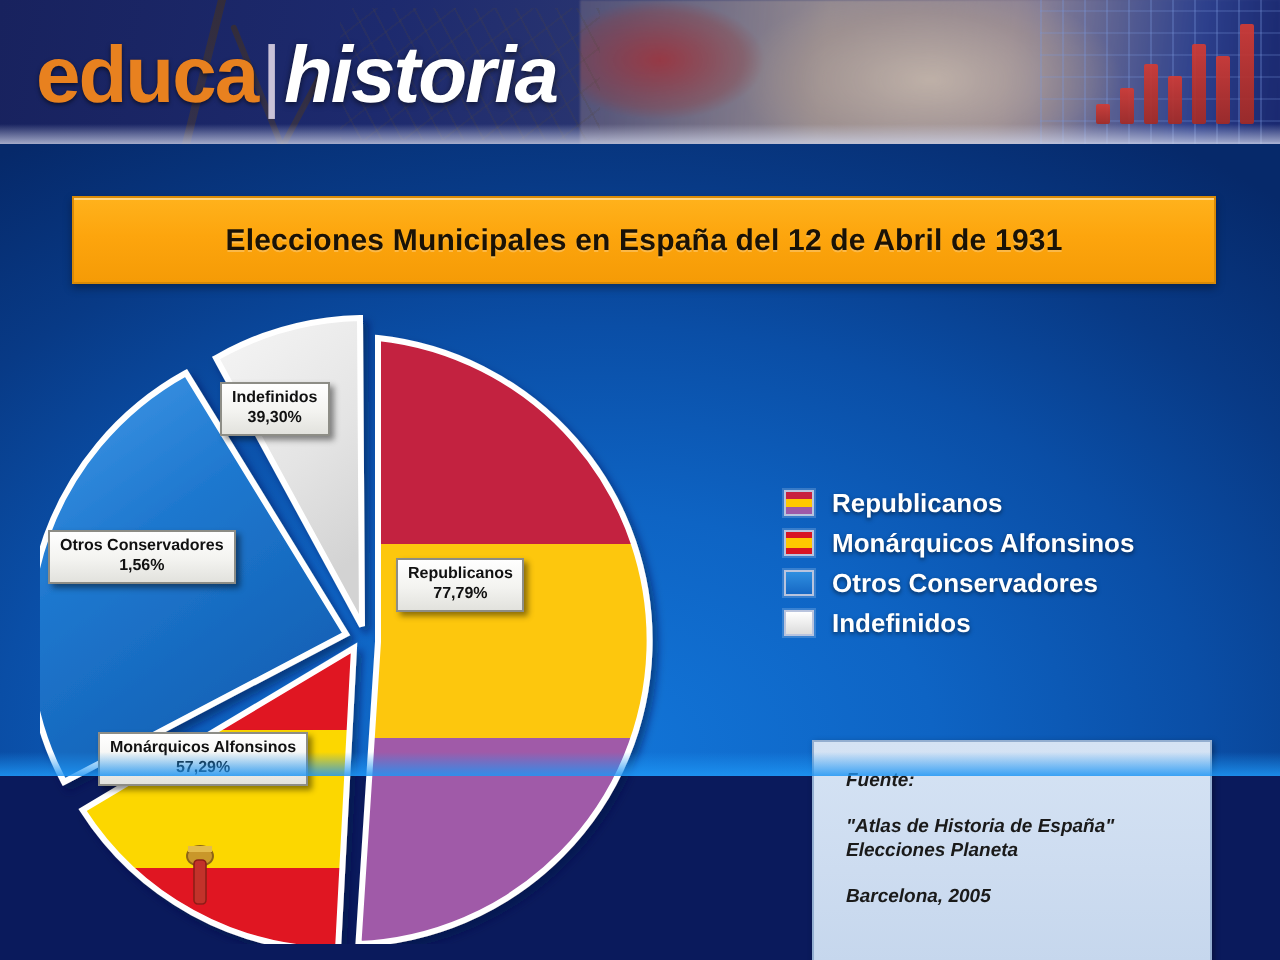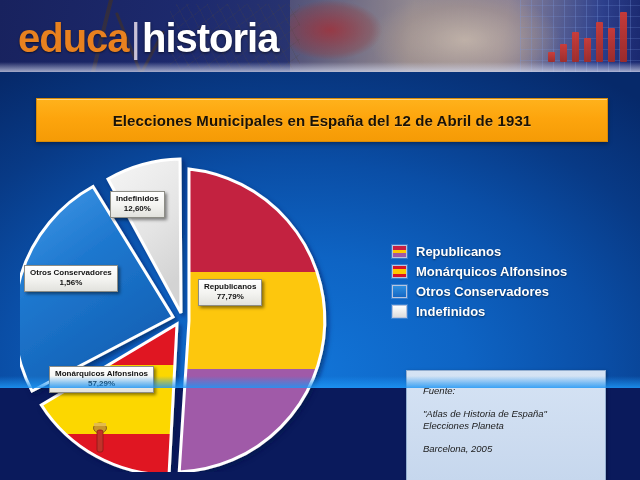--- a/index.html
+++ b/index.html
@@ -51,21 +51,21 @@
     position:absolute;left:0;bottom:0;width:640px;height:10px;
     background:linear-gradient(180deg,rgba(255,255,255,.0),rgba(210,215,235,.75));
   }
   .logo{
     position:absolute;left:18px;top:18px;z-index:5;
     font-size:40px;font-weight:bold;letter-spacing:-1px;line-height:40px;
     white-space:nowrap;
   }
   .logo .educa{color:#e8811f;text-shadow:0 1px 2px rgba(0,0,0,.55);margin-top:40px;}
   .logo .bar{color:#c9c2d8;font-weight:400;margin:0 2px;}
-  .logo .historia{color:#ffffff;text-shadow:0 1px 3px rgba(0,0,0,.6);}
+  .logo .historia{color:#ffffff;text-shadow:0 1px 3px rgba(0,0,0,.6);font-style:italic;}
 
   
   .slide{
     position:absolute;left:0;top:72px;width:640px;height:316px;
     background:
       radial-gradient(ellipse 520px 360px at 300px 300px, #1275d8 0%, #0e64c4 32%, #0a4ea6 58%, #083a86 78%, #06296a 100%);
   }
   .slide:after{
     content:"";position:absolute;left:0;bottom:0;width:100%;height:12px;
     background:linear-gradient(180deg,rgba(18,130,225,0),rgba(30,150,245,.85));
@@ -115,21 +115,21 @@
   
   .source-box{
     position:absolute;left:406px;top:298px;width:200px;height:130px;
     background:linear-gradient(180deg,#d5e3f4 0%,#cddcf0 50%,#c3d5ec 100%);
     border:1px solid #93aed0;
     box-shadow:1px 1px 3px rgba(0,0,0,.35);
     padding:14px 16px 0 16px;box-sizing:border-box;
   }
   .source-box p{
     margin:0 0 11px 0;color:#1a1a1a;font-style:italic;
-    font-size:9.5px;line-height:12px;font-weight:normal;
+    font-size:9.5px;line-height:12px;font-weight:bold;
   }
   .source-box p.tight{margin-bottom:11px;}
   .source-box p.tight span{display:block;}
 </style>
 </head>
 <body>
 
 <div id="stage">
 
   <div class="banner">
@@ -225,21 +225,21 @@
         <div class="pct">1,56%</div>
       </div>
 
       <div class="callout" style="left:29px;top:214px;">
         <div>Monárquicos Alfonsinos</div>
         <div class="pct">57,29%</div>
       </div>
 
       <div class="callout" style="left:90px;top:39px;">
         <div>Indefinidos</div>
-        <div class="pct">12,60%</div>
+        <div class="pct">39,30%</div>
       </div>
     </div>
 
     <div class="legend">
       <div class="legend-row">
         <span class="swatch sw-rep"></span>
         <span class="legend-label">Republicanos</span>
       </div>
       <div class="legend-row">
         <span class="swatch sw-mon"></span>

